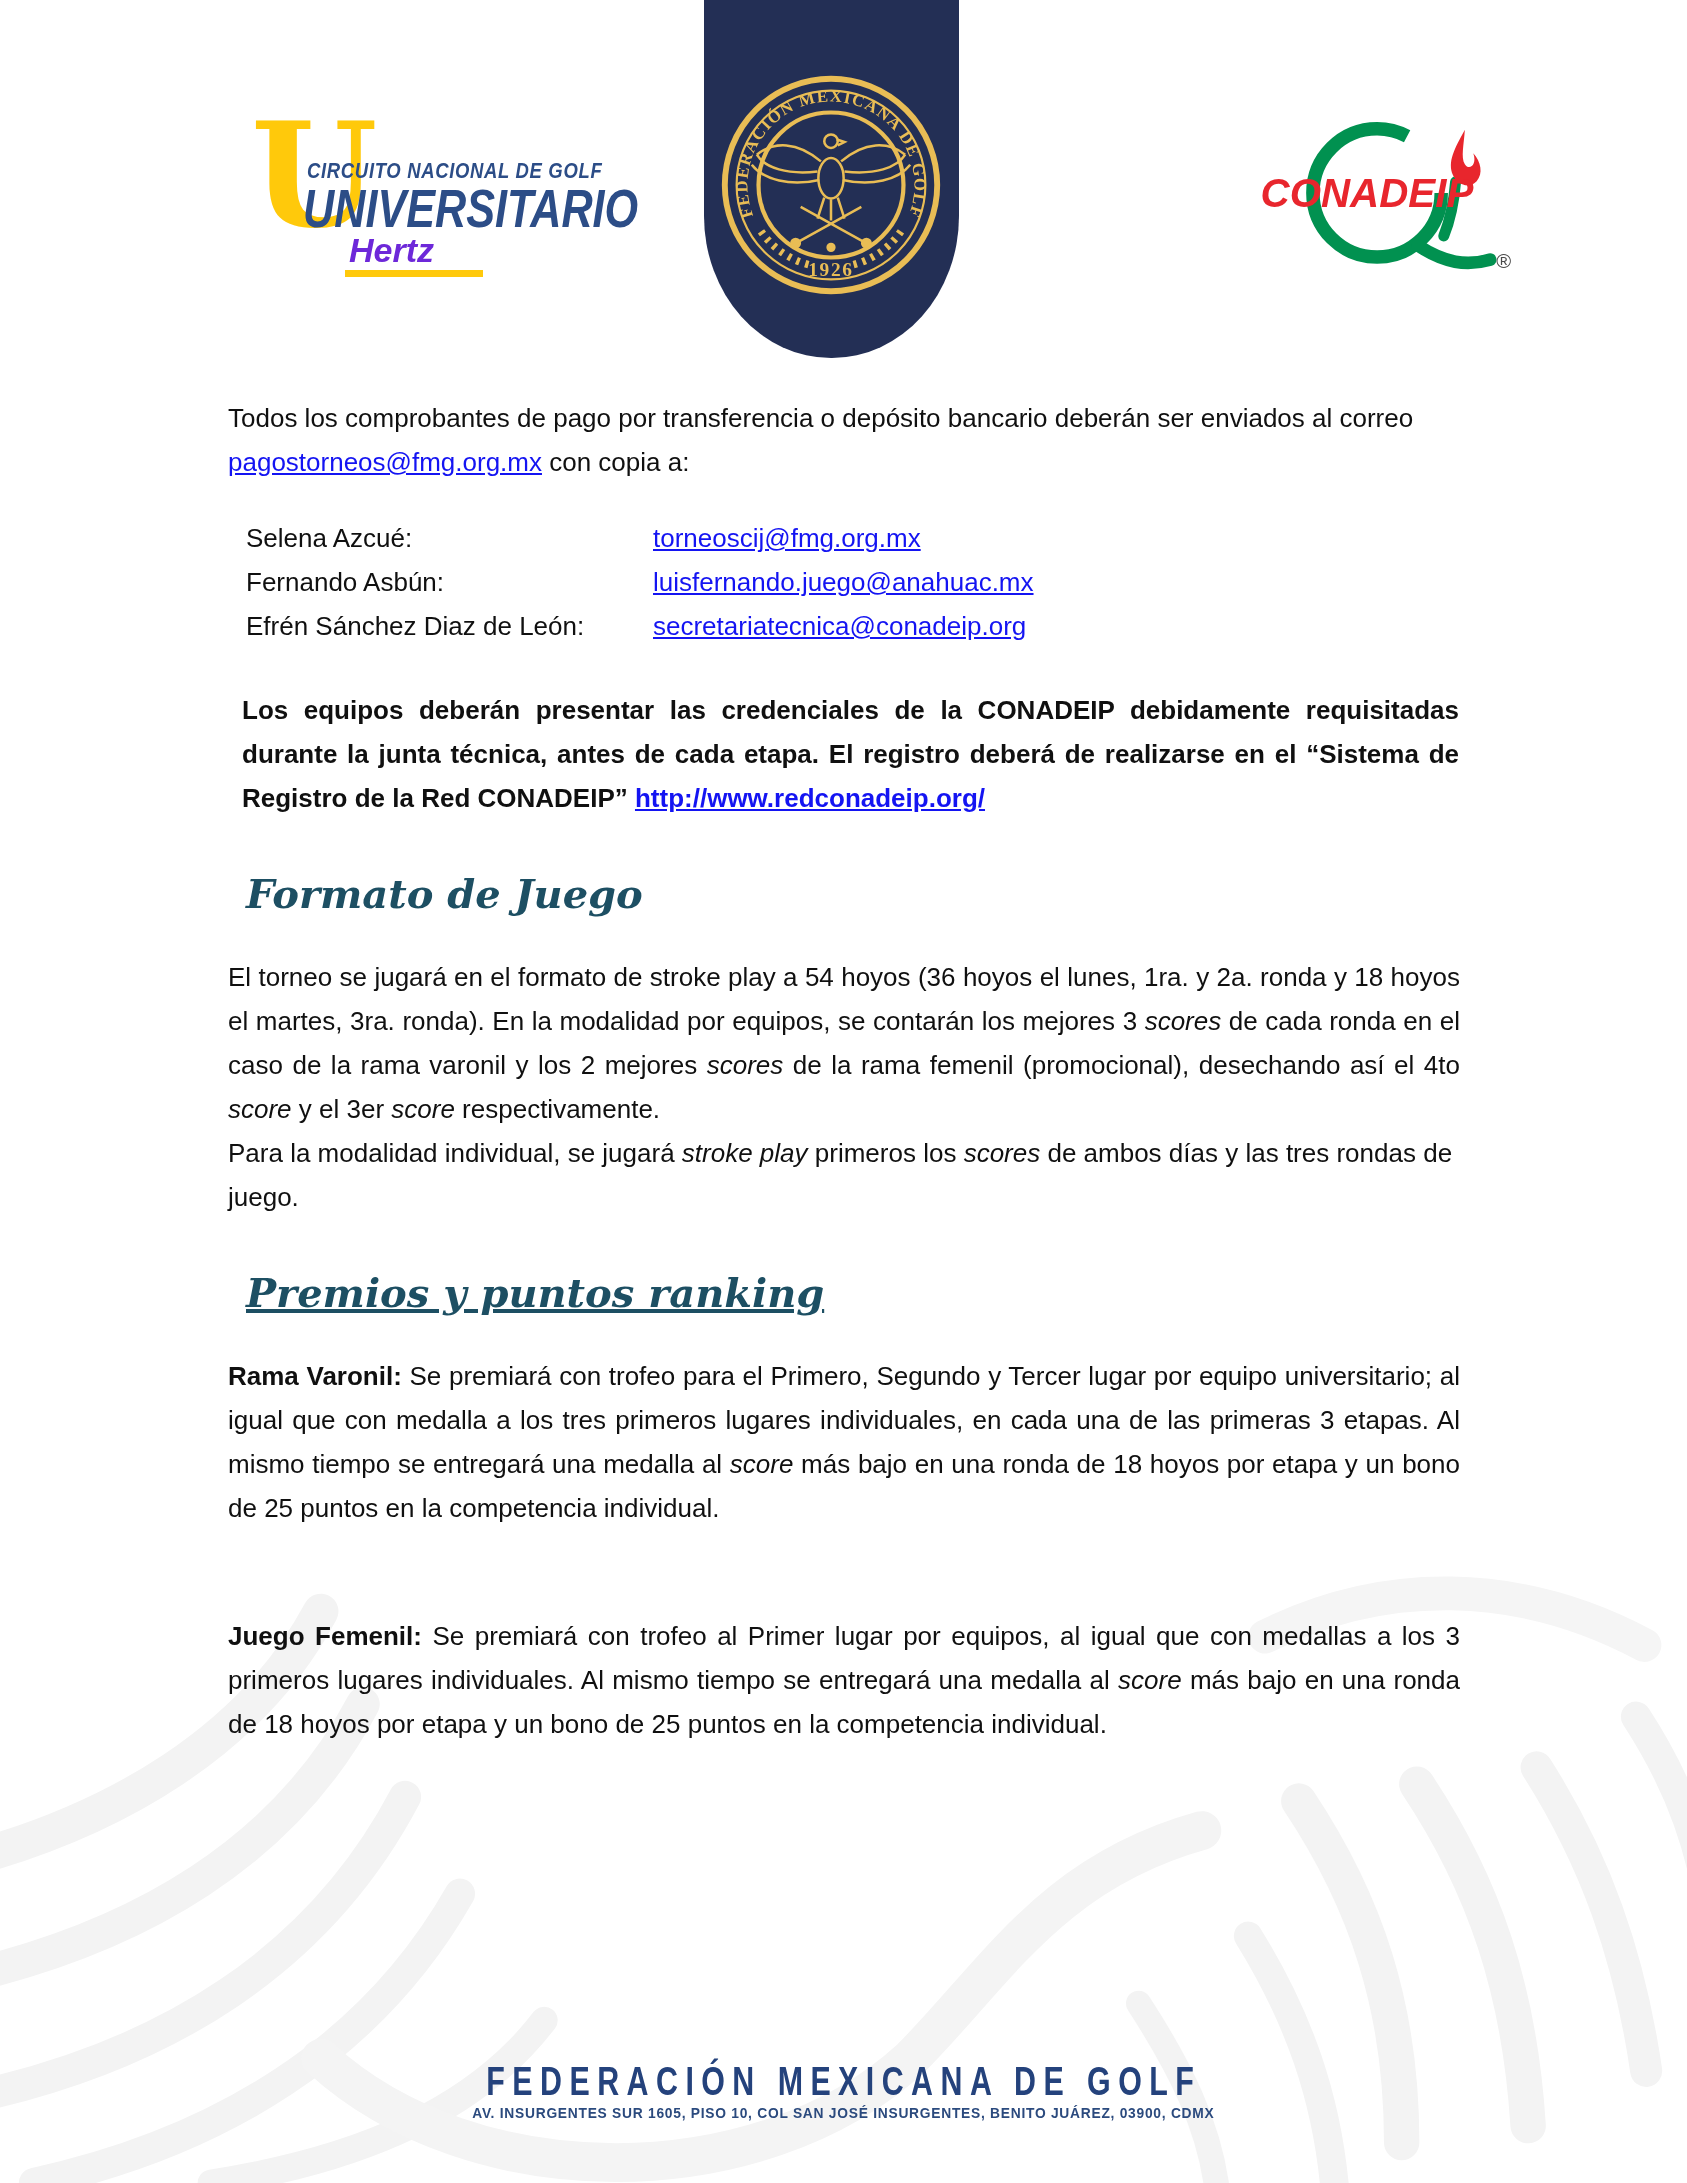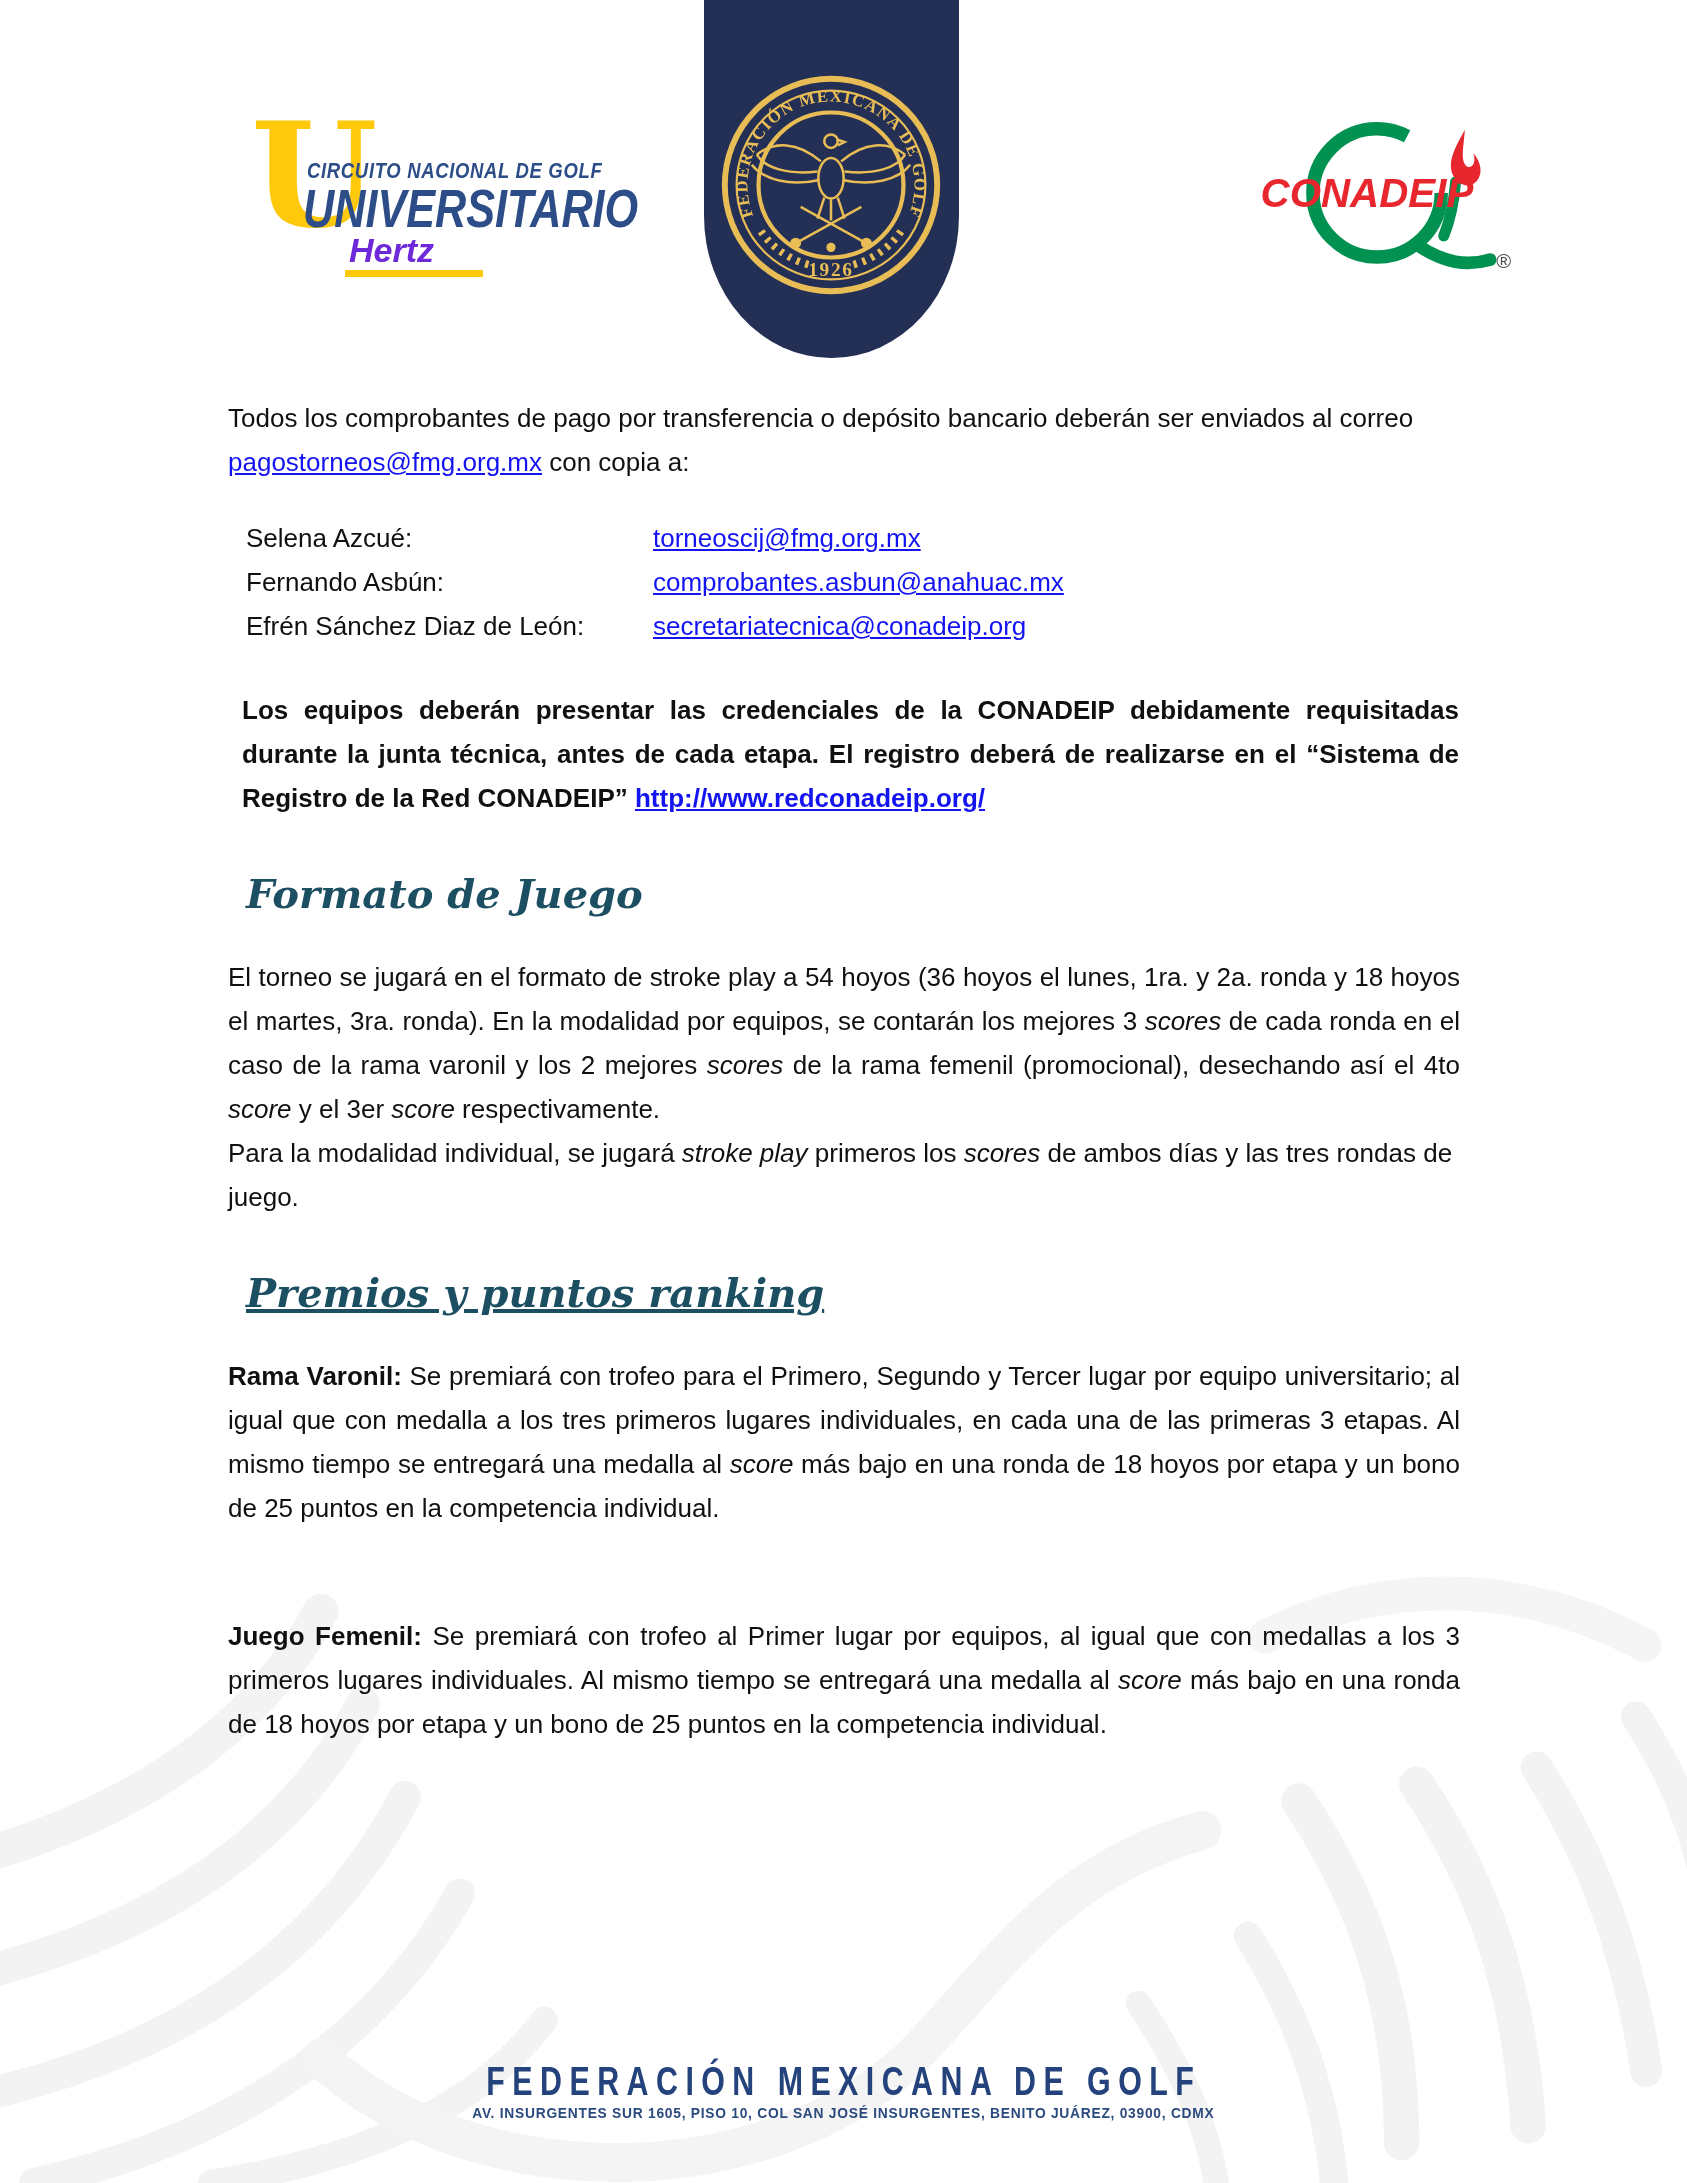--- a/index.html
+++ b/index.html
@@ -157,21 +157,21 @@
 
     <p class="tx"><span>Todos los comprobantes de pago por transferencia o depósito bancario deberán ser enviados al correo </span><a class="lnk" href="#">pagostorneos@fmg.org.mx</a><span> con copia a:</span></p>
 
     <div class="contacts">
       <div class="contact-row">
         <span class="contact-name">Selena Azcué:</span>
         <a class="lnk" href="#">torneoscij@fmg.org.mx</a>
       </div>
       <div class="contact-row">
         <span class="contact-name">Fernando Asbún:</span>
-        <a class="lnk" href="#">comprobantes.asbun@anahuac.mx</a>
+        <a class="lnk" href="#">luisfernando.juego@anahuac.mx</a>
       </div>
       <div class="contact-row">
         <span class="contact-name">Efrén Sánchez Diaz de León:</span>
         <a class="lnk" href="#">secretariatecnica@conadeip.org</a>
       </div>
     </div>
 
     <p class="tx just credentials"><span>Los equipos deberán presentar las credenciales de la CONADEIP debidamente requisitadas durante la junta técnica, antes de cada etapa. El registro deberá de realizarse en el “Sistema de Registro de la Red CONADEIP” </span><a class="lnk" href="#">http://www.redconadeip.org/</a></p>
 
     <h2 class="sec">Formato de Juego</h2>

